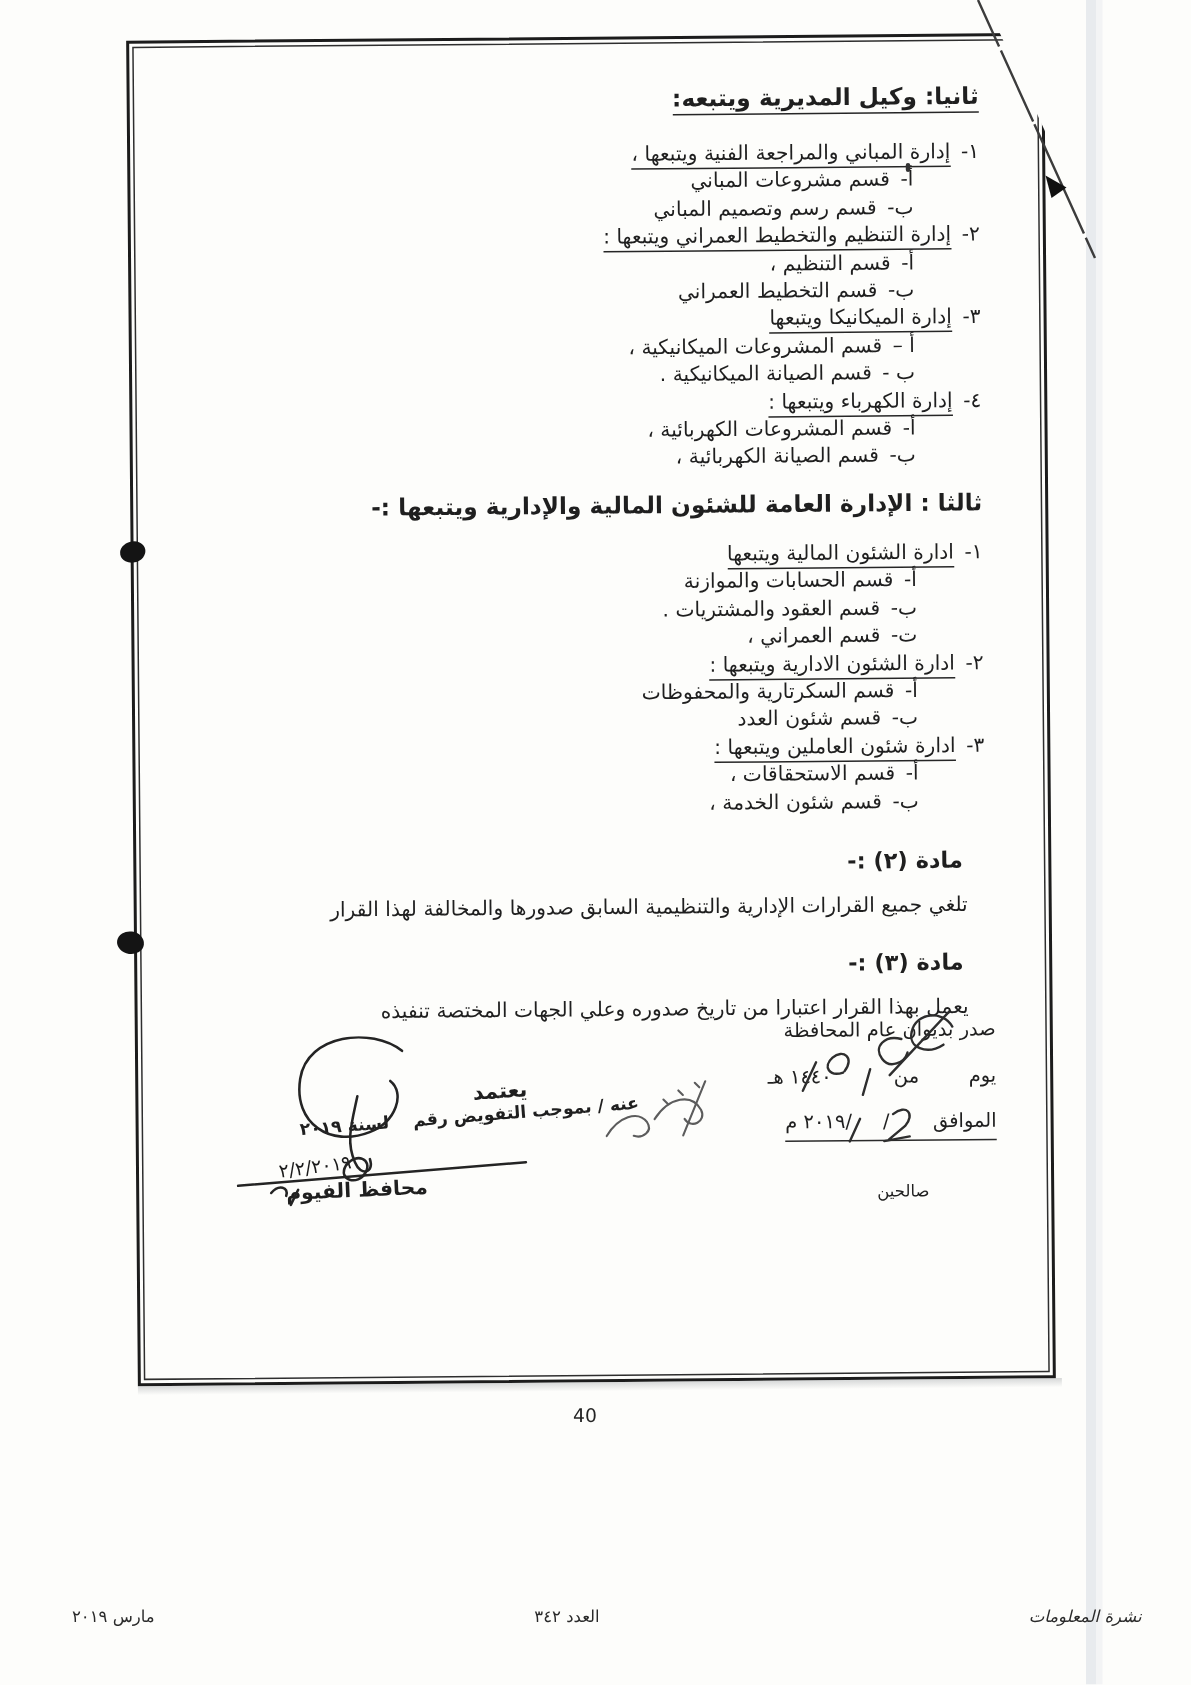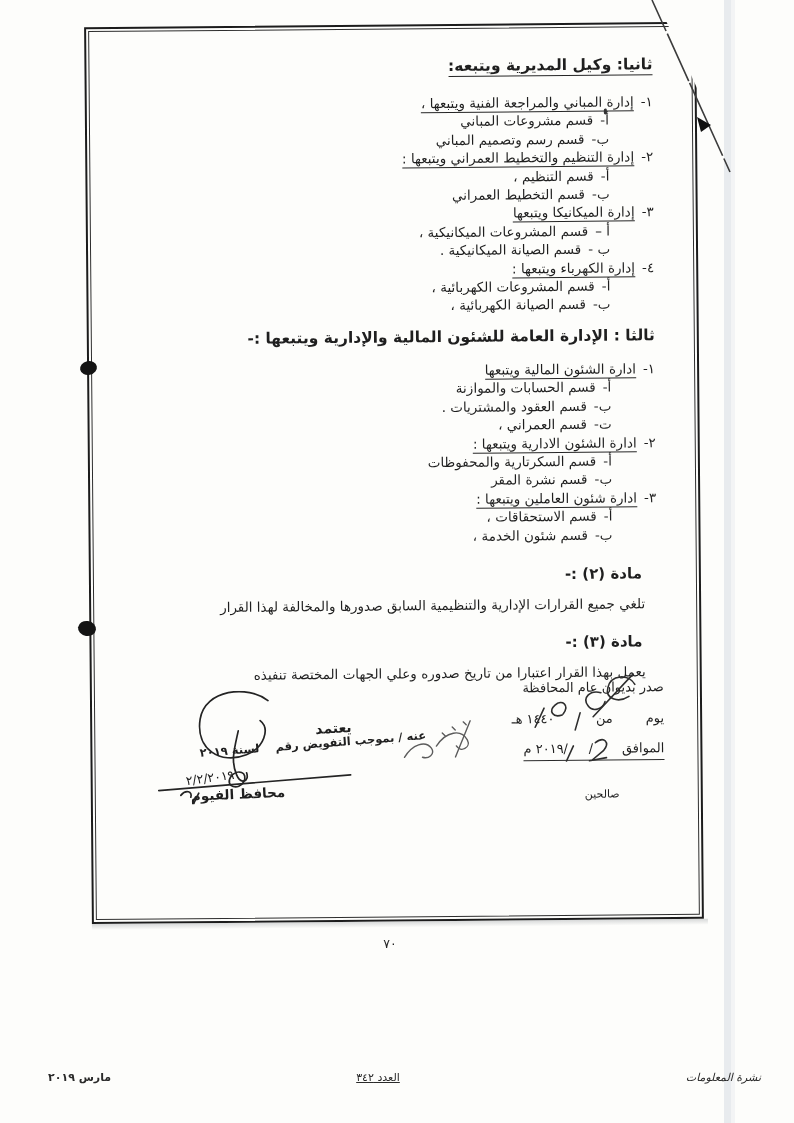--- a/index.html
+++ b/index.html
@@ -47,22 +47,22 @@
   
   .st-approve{left:225px;top:695px;font-size:14px;font-weight:700;transform:rotate(-3deg);}
   .st-deleg{left:46px;top:714px;width:290px;font-size:11.5px;font-weight:700;
     direction:rtl;white-space:pre;transform:rotate(-4deg);}
   .st-date{left:95px;top:744px;font-size:12.5px;color:#1a1a1a;transform:rotate(-7deg);direction:rtl;}
   .st-title{left:100px;top:760px;font-size:13.5px;font-weight:700;transform:rotate(-2deg);}
   
   .page-number{left:362px;top:936px;width:56px;text-align:center;font-size:12.5px;color:#242424;}
   .footer-item{top:1071px;font-size:11px;color:#2a2a2a;direction:rtl;}
   .footer-right{left:645px;width:116px;text-align:right;font-style:italic;}
-  .footer-center{left:348px;width:60px;text-align:center;text-decoration:underline;}
-  .footer-left{left:48px;width:84px;text-align:left;font-weight:bold;}
+  .footer-center{left:348px;width:60px;text-align:center;}
+  .footer-left{left:48px;width:84px;text-align:left;}
   svg{display:block;}
 </style>
 </head>
 <body>
 
 <div class="abs scan-band"></div>
 <div class="abs scan-band2"></div>
 
 <div class="abs frame-wrap">
   <div class="borders">
@@ -89,21 +89,21 @@
       </div>
 
     <div class="sec3-heading">ثالثا : الإدارة العامة للشئون المالية والإدارية ويتبعها :-</div>
     <div class="org-list" id="part3-list">
         <div class="org-line"><span class="num">١-</span><span class="underline">ادارة الشئون المالية ويتبعها</span></div>
         <div class="org-subline"><span class="num">أ-</span><span>قسم الحسابات والموازنة</span></div>
         <div class="org-subline"><span class="num">ب-</span><span>قسم العقود والمشتريات .</span></div>
         <div class="org-subline"><span class="num">ت-</span><span>قسم العمراني ،</span></div>
         <div class="org-line"><span class="num">٢-</span><span class="underline">ادارة الشئون الادارية ويتبعها :</span></div>
         <div class="org-subline"><span class="num">أ-</span><span>قسم السكرتارية والمحفوظات</span></div>
-        <div class="org-subline"><span class="num">ب-</span><span>قسم نشرة المقر</span></div>
+        <div class="org-subline"><span class="num">ب-</span><span>قسم شئون العدد</span></div>
         <div class="org-line"><span class="num">٣-</span><span class="underline">ادارة شئون العاملين ويتبعها :</span></div>
         <div class="org-subline"><span class="num">أ-</span><span>قسم الاستحقاقات ،</span></div>
         <div class="org-subline"><span class="num">ب-</span><span>قسم شئون الخدمة ،</span></div>
       </div>
 
     <div class="article-heading">مادة (٢) :-</div>
     <div class="article-body">تلغي جميع القرارات الإدارية والتنظيمية السابق صدورها والمخالفة لهذا القرار</div>
 
     <div class="article-heading">مادة (٣) :-</div>
     <div class="article-body">يعمل بهذا القرار اعتبارا من تاريخ صدوره وعلي الجهات المختصة تنفيذه</div>
@@ -155,16 +155,16 @@
 </div>
 
 <div class="abs blob blob1"></div>
 <div class="abs blob blob2"></div>
 
 <svg class="abs" style="left:630px;top:0" width="120" height="185" viewBox="0 0 120 185">
   <path d="M22,0 L100,172" fill="none" stroke="#3c3c3c" stroke-width="1.6" stroke-dasharray="34 3 52 2 80 3"></path>
   <path d="M67,117 l14,8 l-10,7 z" fill="#101010"></path>
 </svg>
 
-<div class="abs page-number">٧٠</div>
+<div class="abs page-number">40</div>
 <div class="abs footer-item footer-right">نشرة المعلومات</div>
 <div class="abs footer-item footer-center">العدد ٣٤٢</div>
 <div class="abs footer-item footer-left">مارس ٢٠١٩</div>
 
 </body></html>

